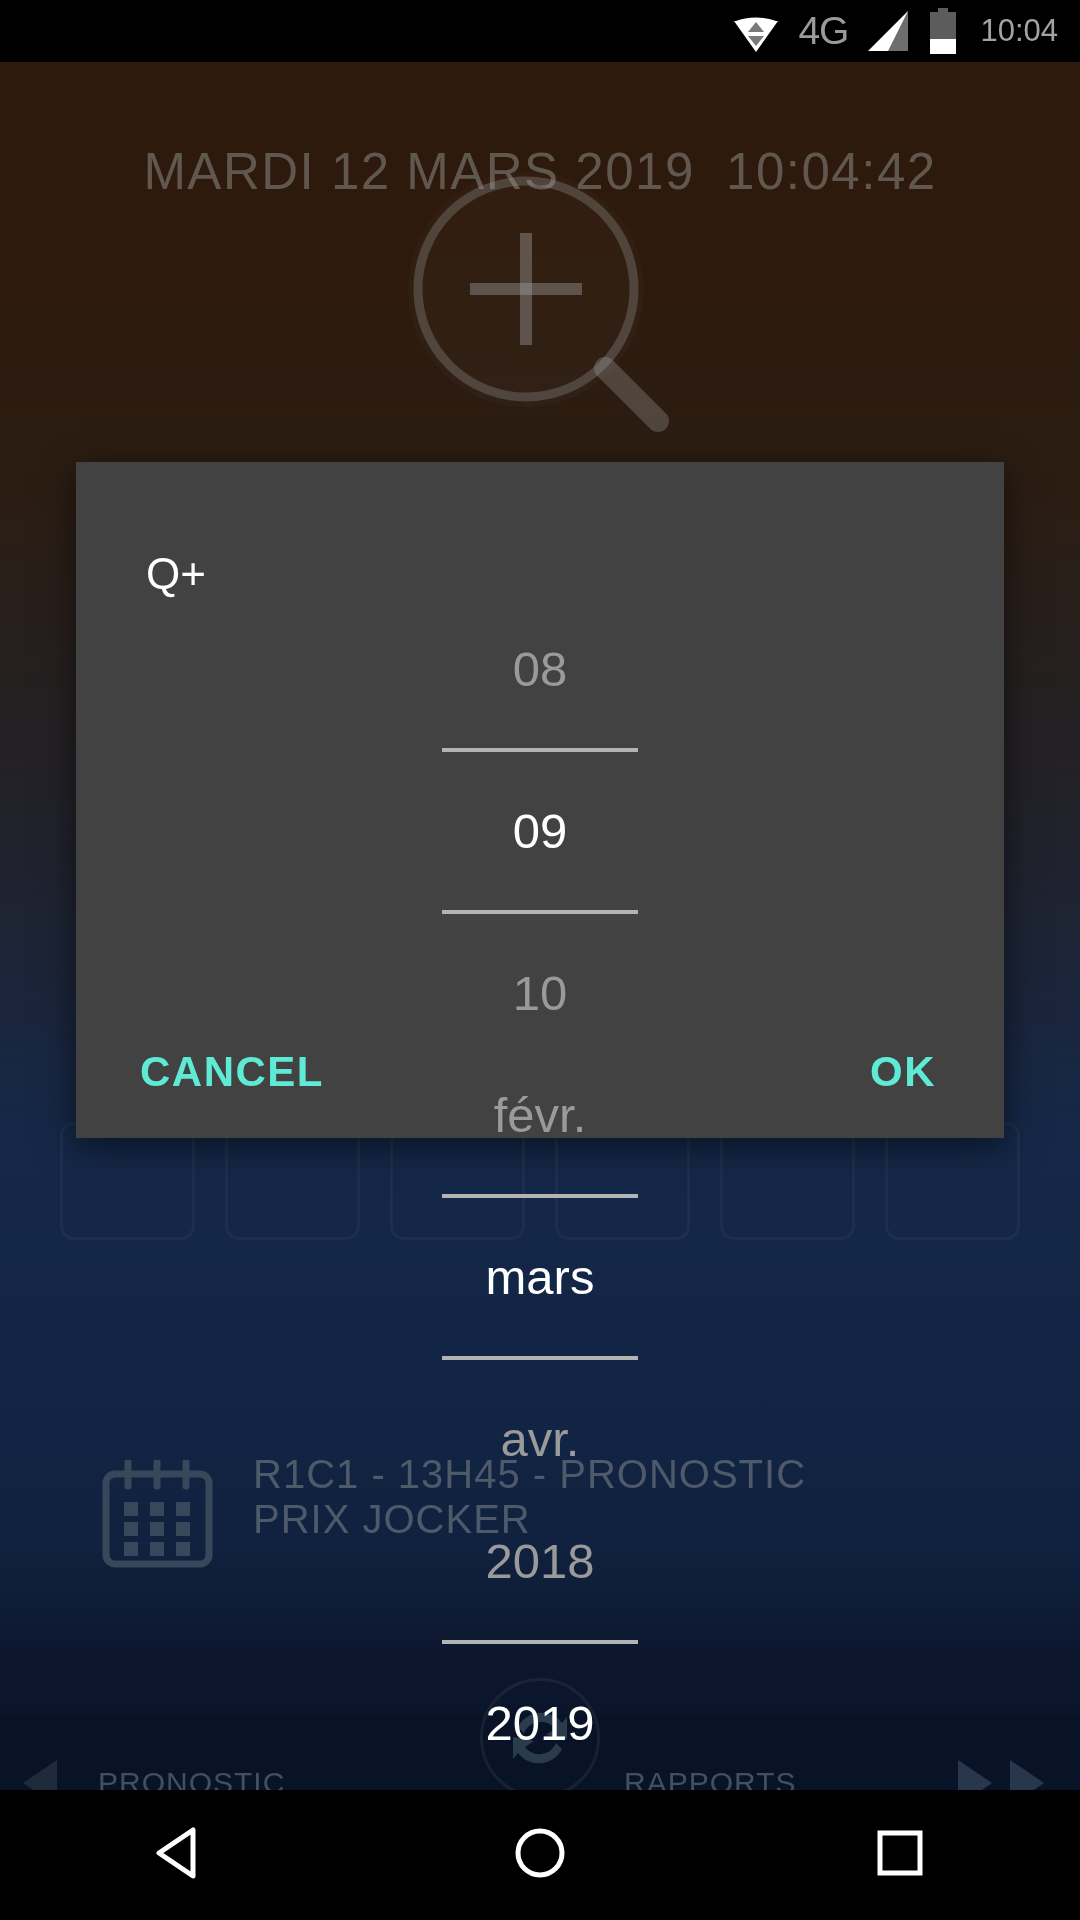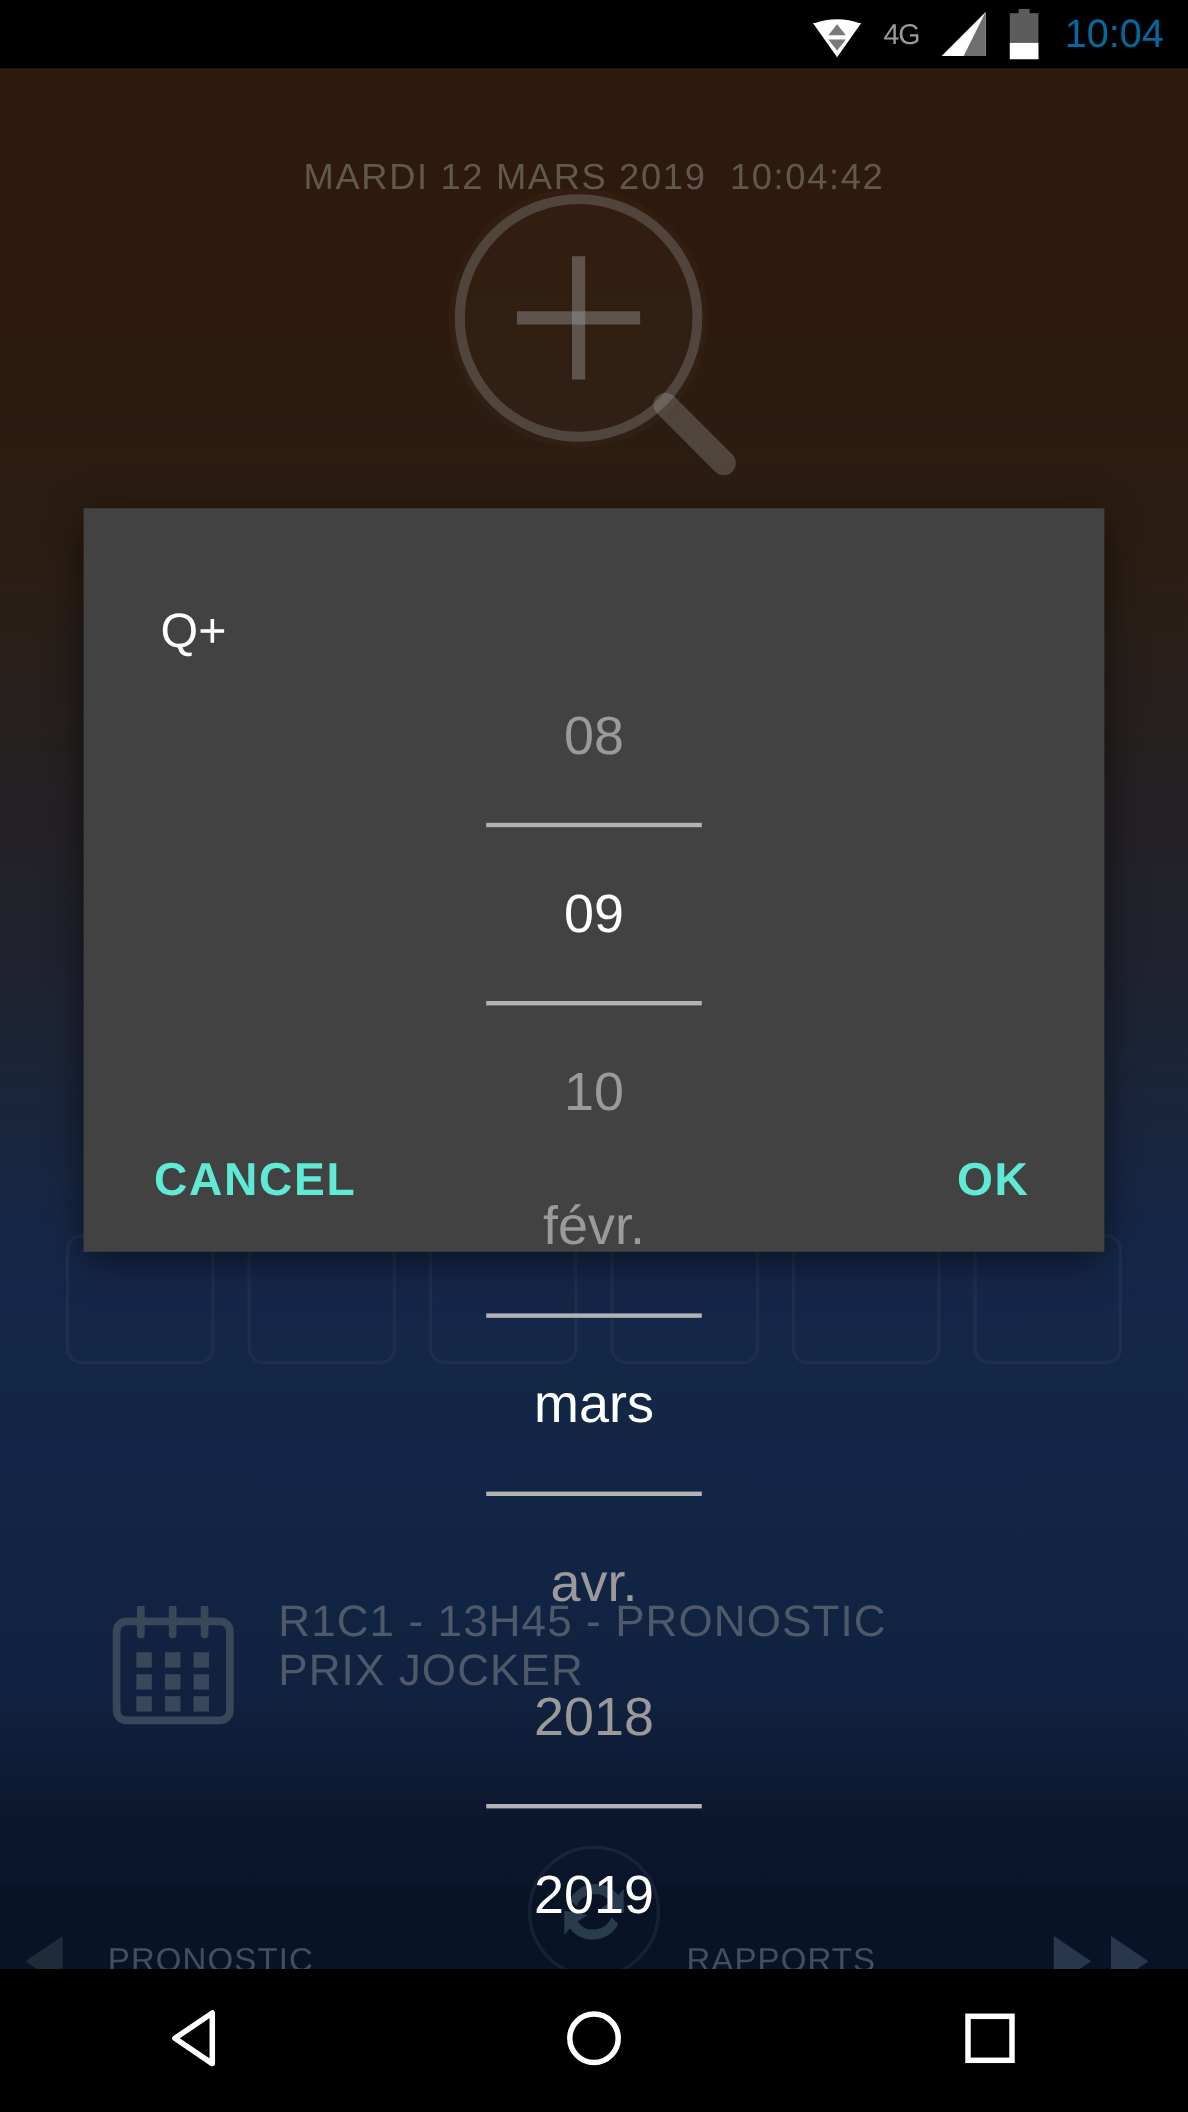--- a/index.html
+++ b/index.html
@@ -19,44 +19,44 @@
   
   #statusbar {
     position:absolute; left:0; top:0;
     width:1080px; height:62px;
     background:#000;
     display:flex; align-items:center; justify-content:flex-end;
     padding-right:22px;
   }
   .sb-item { display:flex; align-items:center; margin-left:18px; }
   .sb-clock {
-    color:#0369a1; font-size:36px; font-weight:400;
+    color:#a3a3a3; font-size:31px; font-weight:400;
     letter-spacing:0px; margin-left:22px;
   }
-  .sb-4g { color:#9a9a9a; font-size:26px; font-weight:400; letter-spacing:-1px; }
+  .sb-4g { color:#9a9a9a; font-size:39px; font-weight:400; letter-spacing:-1px; }
 
   
   #appbg {
     position:absolute; left:0; top:62px;
     width:1080px; height:1728px;
     background:linear-gradient(180deg,
       #4a2a14 0%, #4a2a14 11%,
       #46301f 25%,
       #35384a 46%,
       #234175 62%,
       #1d3c70 76%,
       #1b3766 86%,
       #14264b 92%,
       #0f1e3d 100%);
     overflow:hidden;
   }
   #bg-date {
     position:absolute; top:80px; left:0; width:1080px;
     text-align:center;
-    color:#9b8d80; font-size:33px; letter-spacing:1.5px;
+    color:#9b8d80; font-size:51px; letter-spacing:1.5px;
     white-space:pre;
   }
   #bg-magnifier {
     position:absolute; left:396px; top:105px;
     width:290px; height:290px;
   }
   #bg-row {
     position:absolute; left:100px; top:1390px;
     width:880px; display:flex; align-items:flex-start;
   }

